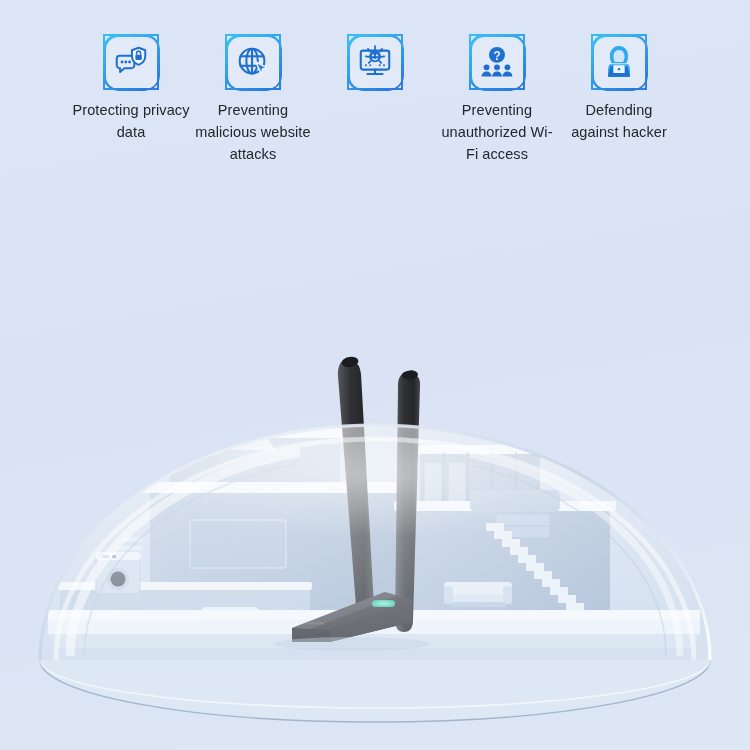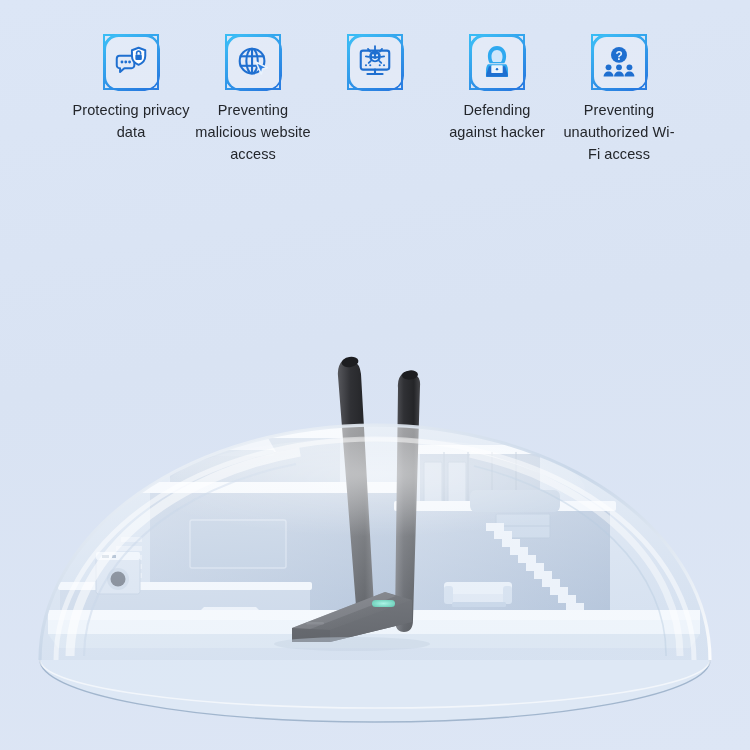--- a/index.html
+++ b/index.html
@@ -112,21 +112,21 @@
           <g fill="none" stroke="#1f6fd0" stroke-width="2.2">
             <circle cx="19" cy="19" r="13"></circle>
             <ellipse cx="19" cy="19" rx="6" ry="13"></ellipse>
             <line x1="6" y1="14" x2="32" y2="14"></line>
             <line x1="6" y1="24" x2="32" y2="24"></line>
             <line x1="19" y1="6" x2="19" y2="32"></line>
           </g>
           <path d="M23 20l12 6-5 1.4-1.2 5.3z" fill="#2a7de1" stroke="#eaf3fd" stroke-width="1.6" stroke-linejoin="round"></path>
         </svg>
       </div>
-      <div class="flabel">Preventing malicious website access</div>
+      <div class="flabel">Preventing malicious website attacks</div>
     </div>
 
     <div class="feature">
       <div class="ficon">
         <svg width="38" height="38" viewBox="0 0 40 40">
           <g fill="none" stroke="#1f6fd0" stroke-width="2.2" stroke-linecap="round" stroke-linejoin="round">
             <rect x="5" y="8" width="30" height="20" rx="2.4"></rect>
             <line x1="20" y1="28" x2="20" y2="32"></line>
             <line x1="12" y1="32.6" x2="28" y2="32.6"></line>
           </g>
@@ -149,48 +149,48 @@
             <circle cx="25" cy="23.5" r="1.1"></circle>
             <circle cx="29.5" cy="23.5" r="1.1"></circle>
           </g>
         </svg>
       </div>
     </div>
 
     <div class="feature">
       <div class="ficon">
         <svg width="38" height="38" viewBox="0 0 40 40">
-          <path d="M20 3.2c-6 0-9.6 4.6-9.6 10.6 0 3 .7 5.6 1.9 7.6h15.4c1.2-2 1.9-4.6 1.9-7.6C29.6 7.8 26 3.2 20 3.2z" fill="#2fa9f0"></path>
-          <path d="M20 7.4c-3.6 0-5.8 3-5.8 6.8 0 2.4.6 4.4 1.6 5.8h8.4c1-1.4 1.6-3.4 1.6-5.8 0-3.8-2.2-6.8-5.8-6.8z" fill="#cfe6fb"></path>
-          <path d="M10.4 22.4c-1.3 1.6-2 3.9-2 6.8v6.6h23.2v-6.6c0-2.9-.7-5.2-2-6.8z" fill="#2fa9f0"></path>
-          <path d="M11.5 24.6h17l3 8.8h-23z" fill="#1f6fd0"></path>
-          <rect x="14" y="23.3" width="12" height="8.4" rx="0.9" fill="#eaf4fd"></rect>
-          <circle cx="20" cy="27.5" r="1.25" fill="#1f6fd0"></circle>
-          <rect x="8.6" y="32.8" width="22.8" height="2.6" rx="1.3" fill="#1f6fd0"></rect>
-        </svg>
-      </div>
-      <div class="flabel">Defending against hacker</div>
-    </div>
-
-    <div class="feature">
-      <div class="ficon">
-        <svg width="38" height="38" viewBox="0 0 40 40">
           <circle cx="20" cy="12.5" r="8.4" fill="#1f6fd0"></circle>
           <text x="20" y="17.4" text-anchor="middle" font-family="Liberation Sans, sans-serif" font-size="12.5" font-weight="bold" fill="#e9f3fd">?</text>
           <g fill="#1f6fd0">
             <circle cx="9" cy="25.6" r="3.1"></circle>
             <path d="M3.8 35.2c0-3.1 2.3-5.3 5.2-5.3s5.2 2.2 5.2 5.3z"></path>
             <circle cx="20" cy="25.6" r="3.1"></circle>
             <path d="M14.8 35.2c0-3.1 2.3-5.3 5.2-5.3s5.2 2.2 5.2 5.3z"></path>
             <circle cx="31" cy="25.6" r="3.1"></circle>
             <path d="M25.8 35.2c0-3.1 2.3-5.3 5.2-5.3s5.2 2.2 5.2 5.3z"></path>
           </g>
         </svg>
       </div>
       <div class="flabel">Preventing unauthorized Wi-Fi access</div>
+    </div>
+
+    <div class="feature">
+      <div class="ficon">
+        <svg width="38" height="38" viewBox="0 0 40 40">
+          <path d="M20 3.2c-6 0-9.6 4.6-9.6 10.6 0 3 .7 5.6 1.9 7.6h15.4c1.2-2 1.9-4.6 1.9-7.6C29.6 7.8 26 3.2 20 3.2z" fill="#2fa9f0"></path>
+          <path d="M20 7.4c-3.6 0-5.8 3-5.8 6.8 0 2.4.6 4.4 1.6 5.8h8.4c1-1.4 1.6-3.4 1.6-5.8 0-3.8-2.2-6.8-5.8-6.8z" fill="#cfe6fb"></path>
+          <path d="M10.4 22.4c-1.3 1.6-2 3.9-2 6.8v6.6h23.2v-6.6c0-2.9-.7-5.2-2-6.8z" fill="#2fa9f0"></path>
+          <path d="M11.5 24.6h17l3 8.8h-23z" fill="#1f6fd0"></path>
+          <rect x="14" y="23.3" width="12" height="8.4" rx="0.9" fill="#eaf4fd"></rect>
+          <circle cx="20" cy="27.5" r="1.25" fill="#1f6fd0"></circle>
+          <rect x="8.6" y="32.8" width="22.8" height="2.6" rx="1.3" fill="#1f6fd0"></rect>
+        </svg>
+      </div>
+      <div class="flabel">Defending against hacker</div>
     </div>
   </div>
 
   <div class="scene">
     <svg width="750" height="560" viewBox="0 0 750 560">
       <defs>
         <linearGradient id="domeG" x1="0" y1="0" x2="0.25" y2="1">
           <stop offset="0" stop-color="#ffffff" stop-opacity="0.95"></stop>
           <stop offset="0.45" stop-color="#f4f8fd" stop-opacity="0.75"></stop>
           <stop offset="1" stop-color="#e4edf8" stop-opacity="0.45"></stop>

